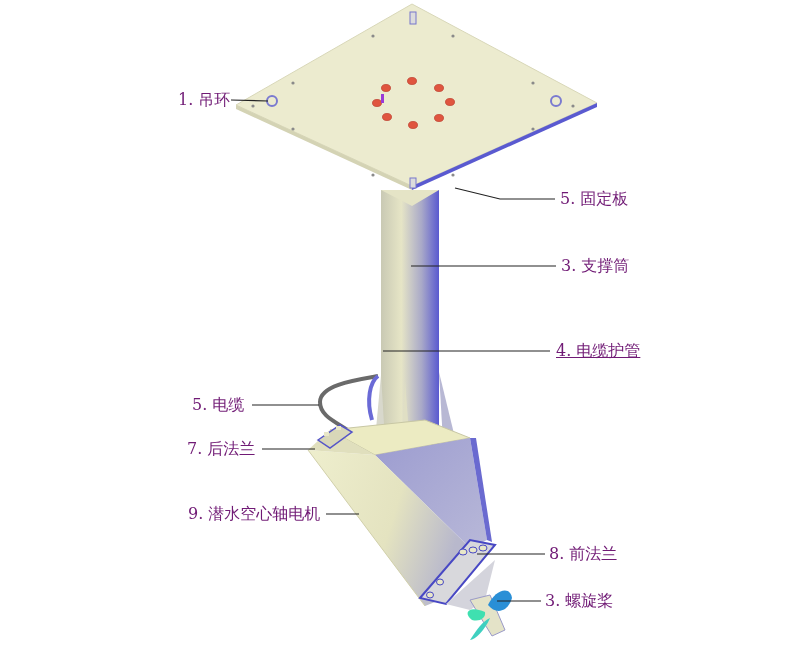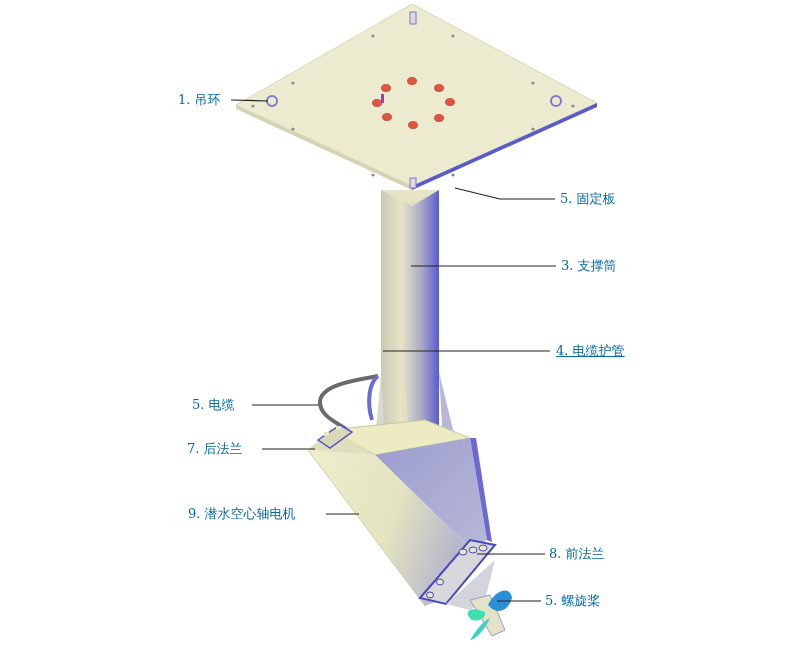--- a/index.html
+++ b/index.html
@@ -1,18 +1,18 @@
 <!DOCTYPE html>
 <html><head>
   <meta charset="utf-8">
   <style>
     html, body { margin: 0; padding: 0; background: #ffffff; }
     body { width: 800px; height: 649px; position: relative; overflow: hidden; font-family: "DejaVu Serif", "Liberation Serif", serif; }
     #stage { position: absolute; left: 0; top: 0; width: 800px; height: 649px; }
-    .label { position: absolute; font-size: 13px; color: #0369a1; white-space: nowrap; line-height: 16px; }
+    .label { position: absolute; font-size: 16px; color: #701a75; white-space: nowrap; line-height: 16px; }
   </style>
 </head>
 <body>
 
 <svg id="stage" viewBox="0 0 800 649">
   <defs>
     <linearGradient id="tubeGrad" x1="0" x2="1" y1="0" y2="0">
       <stop offset="0" stop-color="#c9c9b4"></stop>
       <stop offset="0.35" stop-color="#e6e5c6"></stop>
       <stop offset="0.7" stop-color="#a9a9c8"></stop>
@@ -142,13 +142,13 @@
 </svg>
 
 <div class="label" style="left:178px; top:92px;">1. 吊环</div>
 <div class="label" style="left:560px; top:191px;">5. 固定板</div>
 <div class="label" style="left:561px; top:258px;">3. 支撑筒</div>
 <div class="label" style="left:556px; top:343px;text-decoration:underline;">4. 电缆护管</div>
 <div class="label" style="left:192px; top:397px;text-align:center;">5. 电缆</div>
 <div class="label" style="left:187px; top:441px;">7. 后法兰</div>
 <div class="label" style="left:188px; top:506px;">9. 潜水空心轴电机</div>
 <div class="label" style="left:549px; top:546px;">8. 前法兰</div>
-<div class="label" style="left:545px; top:593px;">5. 螺旋桨</div>
+<div class="label" style="left:545px; top:593px;">3. 螺旋桨</div>
 
 </body></html>

